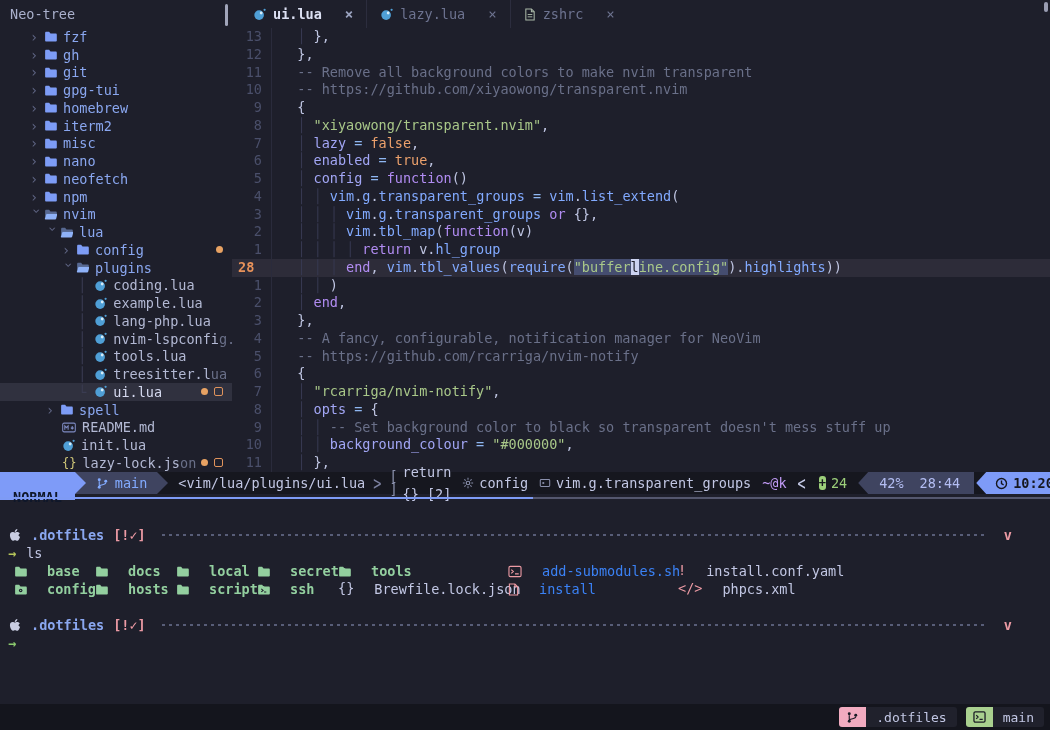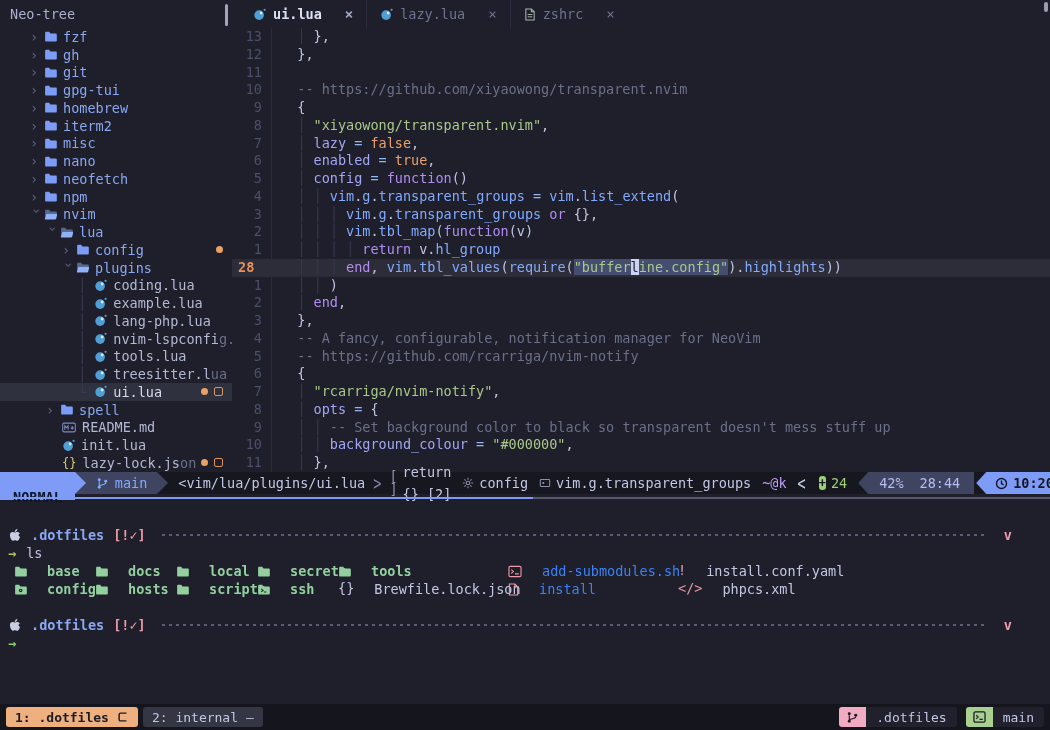--- a/index.html
+++ b/index.html
@@ -246,21 +246,21 @@
               <path d="M3.5 7h5M3.5 9.5h5" stroke="currentColor" stroke-width="1"></path>
             </svg>
           </span>
           <span class="tab-label">zshrc</span>
           <span class="close">×</span>
         </div>
       </div>
     <div class="codearea">
         <div class="cl"><span class="gut">13</span><span class="ct"><span class="tk-g">  │ </span><span class="tk-p">},</span></span></div>
         <div class="cl"><span class="gut">12</span><span class="ct"><span class="tk-p">  },</span></span></div>
-        <div class="cl"><span class="gut">11</span></div>
+        <div class="cl"><span class="gut">11</span><span class="ct"><span class="tk-c">  -- Remove all background colors to make nvim transparent</span></span></div>
         <div class="cl"><span class="gut">10</span><span class="ct"><span class="tk-c">  -- https://github.com/xiyaowong/transparent.nvim</span></span></div>
         <div class="cl"><span class="gut">9</span><span class="ct"><span class="tk-p">  {</span></span></div>
         <div class="cl"><span class="gut">8</span><span class="ct"><span class="tk-g">  │ </span><span class="tk-s">"xiyaowong/transparent.nvim"</span><span class="tk-p">,</span></span></div>
         <div class="cl"><span class="gut">7</span><span class="ct"><span class="tk-g">  │ </span><span class="tk-v">lazy</span><span class="tk-op"> = </span><span class="tk-o">false</span><span class="tk-p">,</span></span></div>
         <div class="cl"><span class="gut">6</span><span class="ct"><span class="tk-g">  │ </span><span class="tk-v">enabled</span><span class="tk-op"> = </span><span class="tk-o">true</span><span class="tk-p">,</span></span></div>
         <div class="cl"><span class="gut">5</span><span class="ct"><span class="tk-g">  │ </span><span class="tk-v">config</span><span class="tk-op"> = </span><span class="tk-k">function</span><span class="tk-p">()</span></span></div>
         <div class="cl"><span class="gut">4</span><span class="ct"><span class="tk-g">  │ │ </span><span class="tk-b">vim</span><span class="tk-p">.</span><span class="tk-b">g</span><span class="tk-p">.</span><span class="tk-b">transparent_groups</span><span class="tk-op"> = </span><span class="tk-b">vim</span><span class="tk-p">.</span><span class="tk-b">list_extend</span><span class="tk-p">(</span></span></div>
         <div class="cl"><span class="gut">3</span><span class="ct"><span class="tk-g">  │ │ │ </span><span class="tk-b">vim</span><span class="tk-p">.</span><span class="tk-b">g</span><span class="tk-p">.</span><span class="tk-b">transparent_groups</span><span class="tk-p"> </span><span class="tk-k">or</span><span class="tk-p"> {},</span></span></div>
         <div class="cl"><span class="gut">2</span><span class="ct"><span class="tk-g">  │ │ │ </span><span class="tk-b">vim</span><span class="tk-p">.</span><span class="tk-b">tbl_map</span><span class="tk-p">(</span><span class="tk-k">function</span><span class="tk-p">(</span><span class="tk-p">v</span><span class="tk-p">)</span></span></div>
         <div class="cl"><span class="gut">1</span><span class="ct"><span class="tk-g">  │ │ │ │ </span><span class="tk-k">return</span><span class="tk-p"> v</span><span class="tk-p">.</span><span class="tk-b">hl_group</span></span></div>
@@ -378,36 +378,20 @@
             </svg></span><span>install</span></span><span class="fcell fc-plain"><span class="ic pink"><span>&lt;/&gt;</span></span><span>phpcs.xml</span></span></div>
       <div class="tline"></div>
       <div class="tline"><span class="ic apple"><svg width="14" height="15" viewBox="0 0 16 16">
             <path fill="currentColor" d="M11.8 8.6c0-2 1.6-2.9 1.7-3-.9-1.4-2.3-1.6-2.8-1.6-1.2-.1-2.3.7-2.9.7-.6 0-1.5-.7-2.5-.7C3.5 4 2.2 5.3 2.2 7.6c0 1.4.3 2.8 1 4.2.6 1.1 1.4 2.2 2.4 2.2.9 0 1.3-.6 2.4-.6 1.1 0 1.4.6 2.5.6 1 0 1.7-1 2.3-2.1.7-1.2 1-2.3 1-2.4-.1 0-2-.8-2-2.9z"></path>
             <path fill="currentColor" d="M9.9 2.8c.5-.6.9-1.5.8-2.3-.8 0-1.7.5-2.2 1.2-.5.6-.9 1.4-.8 2.2.9.1 1.7-.5 2.2-1.1z"></path>
           </svg></span><span class="repo">.dotfiles</span><span class="flags">[!✓]</span><span class="dots"></span><span class="vind">v</span></div>
       <div class="tline"><span class="arrow" style="color: rgb(139, 201, 110);">→</span><span class="cmd"></span></div>
     </div>
 
   <div class="tmuxbar">
-    <div class="tmux-windows" style="display:flex;align-items:center;">
-        <div class="twin active">
-          <span>1: .dotfiles</span>
-          <span class="ic ">
-            <svg width="12" height="12" viewBox="0 0 14 14">
-              <path d="M11 2.5H4.2c-.9 0-1.7.8-1.7 1.7v5.6c0 .9.8 1.7 1.7 1.7H11" fill="none" stroke="currentColor" stroke-width="1.7"></path>
-            </svg>
-          </span>
-        </div>
-        <div class="twin inactive">
-          <span>2: internal</span>
-          <span class="ic ">
-            <span>—</span>
-          </span>
-        </div>
-      </div>
     <div class="tmux-right">
       <div class="tgroup">
         <div class="tico pink">
             <span class="ic">
               <svg width="13" height="13" viewBox="0 0 14 14">
                 <circle cx="3.5" cy="3" r="1.6" fill="currentColor"></circle>
                 <circle cx="3.5" cy="11" r="1.6" fill="currentColor"></circle>
                 <circle cx="10.5" cy="4.5" r="1.6" fill="currentColor"></circle>
                 <path d="M3.5 4.5v5M10.5 6c0 2.6-4.2 1.9-7 3.6" fill="none" stroke="currentColor" stroke-width="1.2"></path>
               </svg>

